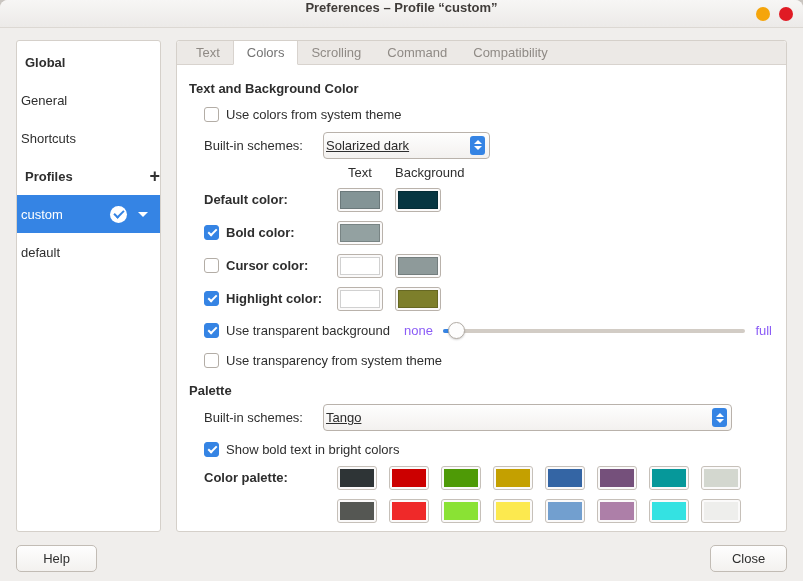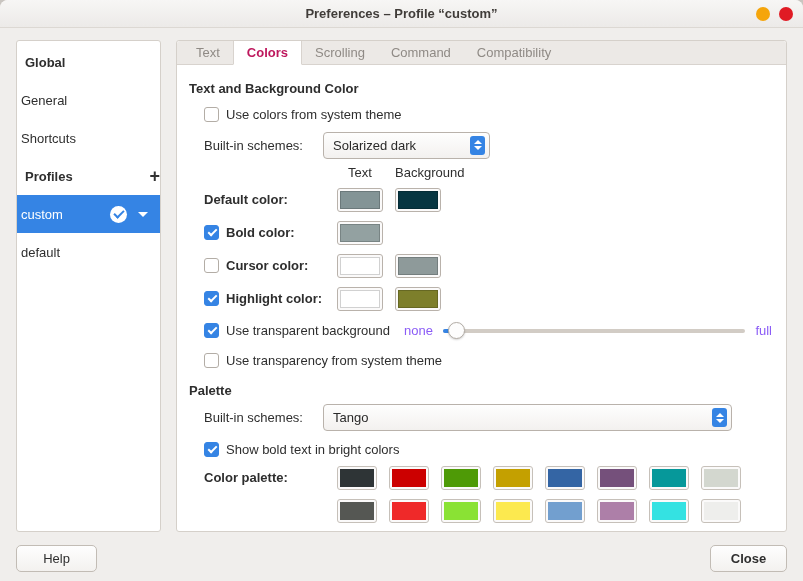--- a/index.html
+++ b/index.html
@@ -12,21 +12,21 @@
     overflow:hidden;
   }
   .window { position:relative; width:803px; height:581px; background:#f0eeec; border-radius:8px 8px 0 0; }
 
   
   .titlebar {
     position:absolute; top:0; left:0; right:0; height:28px;
     background:linear-gradient(#f7f6f5,#eceae8);
     border-bottom:1px solid #dcd8d3;
     border-radius:8px 8px 0 0;
-    display:flex; align-items:center; justify-content:center;
+    display:flex; align-items:flex-start; justify-content:center;
   }
   .title { font-weight:bold; font-size:13px; color:#403c39; }
   .win-controls { position:absolute; right:10px; top:0; height:28px; display:flex; align-items:center; gap:9px; }
   .winbtn { width:14px; height:14px; border-radius:50%; cursor:pointer; }
 
   
   .sidebar {
     position:absolute; left:16px; top:40px; width:145px; height:492px;
     background:#ffffff; border:1px solid #d5d0ca; border-radius:3px;
     padding-top:2px; overflow:hidden;
@@ -47,21 +47,21 @@
   .panel {
     position:absolute; left:176px; top:40px; width:611px; height:492px;
     background:#ffffff; border:1px solid #d5d0ca; border-radius:3px;
   }
   .tabbar {
     height:24px; background:#ece9e6; border-bottom:1px solid #d8d3ce;
     border-radius:3px 3px 0 0; display:flex; padding-left:6px;
   }
   .tab { padding:0 13px; line-height:23px; color:#8f8a85; cursor:pointer; }
   .tab.active {
-    background:#ffffff; color:#be185d; font-weight:bold;
+    background:#ffffff; color:#737373; font-weight:normal;
     border-left:1px solid #d8d3ce; border-right:1px solid #d8d3ce;
     margin-bottom:-1px; border-bottom:1px solid #ffffff;text-align:right;
   }
 
   .content { padding:10px 14px 0 12px; }
   .section-title { font-weight:bold; margin-top:4px; height:20px; line-height:20px; }
   .row { display:flex; align-items:center; margin-left:15px; }
   .h22{height:22px} .h30{height:30px} .h32{height:32px} .h33{height:33px}
   .lead { display:flex; align-items:center; gap:7px; }
   .lead.fixed { width:133px; flex:none;font-weight:bold; }
@@ -73,21 +73,21 @@
   }
   .checkbox.checked { background:#3584e4; border-color:#3584e4; }
   .checkbox.checked::after {
     content:""; position:absolute; left:3px; top:3px; width:7px; height:3px;
     border-left:2px solid #fff; border-bottom:2px solid #fff; transform:rotate(-45deg);
   }
 
   .combo {
     height:27px; border:1px solid #b9b2ab; border-radius:4px;
     background:linear-gradient(#fefefe,#f3f1ef);
-    display:flex; align-items:center; padding-left:9px; cursor:pointer;
+    display:flex; align-items:center; padding-left:2px; cursor:pointer;text-decoration:underline;
   }
   .combo .value { flex:1; color:#2a2a2a; }
   .combo.w167 { width:167px; }
   .combo.w409 { width:409px; }
   .combo-spin {
     width:15px; height:19px; background:#3584e4; border-radius:3px; margin-right:4px;
     display:flex; flex-direction:column; align-items:center; justify-content:center; gap:2px; flex:none;
   }
   .chev-up { width:0; height:0; border-left:4px solid transparent; border-right:4px solid transparent; border-bottom:4px solid #fff; }
   .chev-down { width:0; height:0; border-left:4px solid transparent; border-right:4px solid transparent; border-top:4px solid #fff; }
@@ -122,21 +122,21 @@
   .pfill { display:block; width:100%; height:100%; }
 
   .btn {
     position:absolute; top:545px; height:27px;
     background:linear-gradient(#fefefe,#f3f1ef);
     border:1px solid #c2bcb5; border-radius:5px;
     font-family:"Liberation Sans", sans-serif; font-size:13px; color:#2e2e2e;
     cursor:pointer;
   }
   .btn-help { left:16px; width:81px; }
-  .btn-close { left:710px; width:77px;font-weight:bold; }
+  .btn-close { left:710px; width:77px; }
 </style>
 </head>
 <body>
 
 <div class="window">
 
   <div class="titlebar">
     <div class="title">Preferences – Profile “custom”</div>
     <div class="win-controls">
       <span class="winbtn" style="background-color: rgb(245, 165, 11);"></span>

